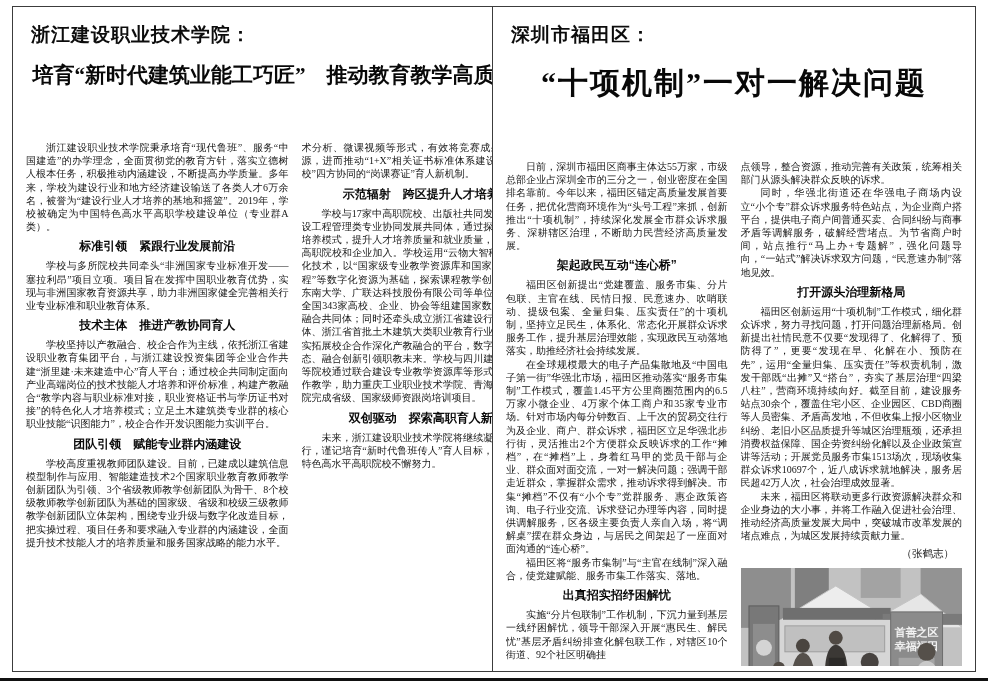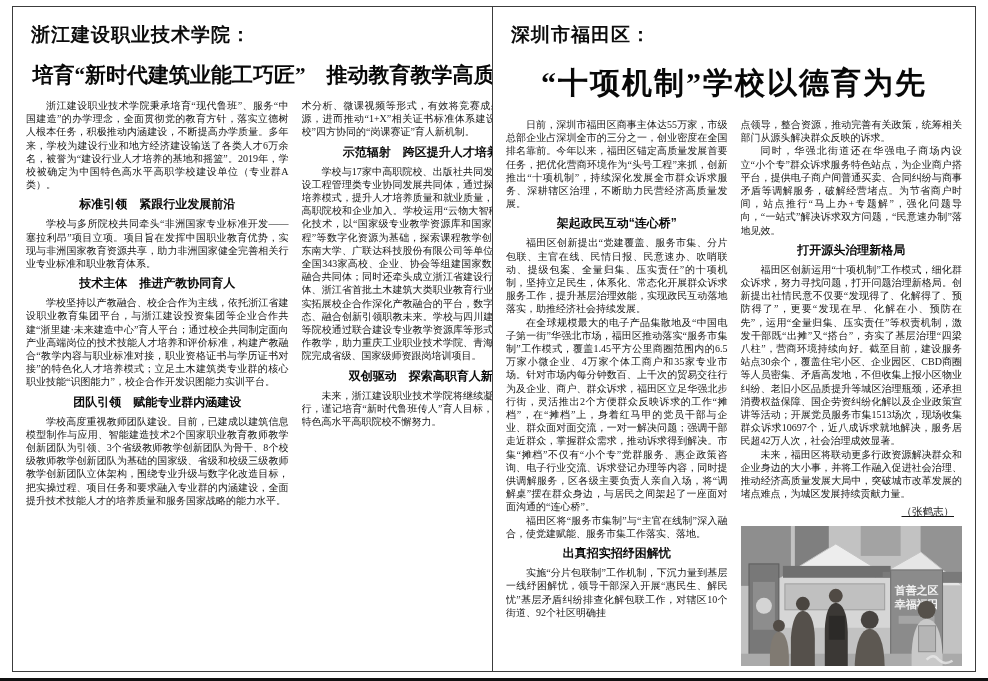--- a/index.html
+++ b/index.html
@@ -21,33 +21,33 @@
   }
   .headline{
     font-family:"Liberation Serif",serif;font-weight:bold;text-align:center;
     color:#080808;white-space:nowrap;
   }
   .left .headline{font-size:21px;margin:13px 4px 10px;}
   .right .headline{font-size:30px;margin:15px 4px 14px;letter-spacing:2px;}
   .cols{display:flex;gap:13px;padding:0 13px;box-sizing:border-box;align-items:stretch;}
   .left .cols{height:556px;}
   .right .cols{height:548px;}
-  .col{flex:1 1 0;overflow:hidden;min-width:0;}
+  .col{flex:1 1 0;overflow:hidden;min-width:0;margin-top:42px;}
   .para{
     font-size:10px;line-height:13.2px;text-align:justify;
     text-indent:2em;margin:0;color:#161616;
   }
   .para.noindent{text-indent:0;}
   .subhead{
     font-family:Liberation Sans, sans-serif;font-size:12px;font-weight:bold;
     text-align:center;margin:6px 0 5px;color:#0a0a0a;line-height:15px;
   }
   .inline-byline{float:right;}
   .standalone-byline{
-    text-align:right;font-size:10.5px;margin:5px 8px 4px 0;color:#161616;text-decoration:underline;
+    text-align:right;font-size:10.5px;margin:5px 8px 4px 0;color:#161616;
   }
   .photo{margin-top:7px;line-height:0;}
   .photo svg{display:block;width:100%;}
 </style>
 </head>
 <body>
 
 <div class="canvas">
 
   <div class="article left">
@@ -71,21 +71,21 @@
             <h3 class="subhead">双创驱动　探索高职育人新模式</h3>
             <p class="para">未来，浙江建设职业技术学院将继续凝心聚力、砥砺前行，谨记培育“新时代鲁班传人”育人目标，为建设成为中国特色高水平高职院校不懈努力。<span class="inline-byline">（何　辉）</span></p>
           </div>
 
       </div>
     </div>
   </div>
 
   <div class="article right">
     <div class="kicker">深圳市福田区：</div>
-    <div class="headline">“十项机制”学校以德育为先</div>
+    <div class="headline">“十项机制”一对一解决问题</div>
     <div class="cols">
       <div class="col">
           <p class="para">日前，深圳市福田区商事主体达55万家，市级总部企业占深圳全市的三分之一，创业密度在全国排名靠前。今年以来，福田区锚定高质量发展首要任务，把优化营商环境作为“头号工程”来抓，创新推出“十项机制”，持续深化发展全市群众诉求服务、深耕辖区治理，不断助力民营经济高质量发展。</p>
           <h3 class="subhead">架起政民互动“连心桥”</h3>
           <p class="para">福田区创新提出“党建覆盖、服务市集、分片包联、主官在线、民情日报、民意速办、吹哨联动、提级包案、全量归集、压实责任”的十项机制，坚持立足民生，体系化、常态化开展群众诉求服务工作，提升基层治理效能，实现政民互动落地落实，助推经济社会持续发展。</p>
           <p class="para">在全球规模最大的电子产品集散地及“中国电子第一街”华强北市场，福田区推动落实“服务市集制”工作模式，覆盖1.45平方公里商圈范围内的6.5万家小微企业、4万家个体工商户和35家专业市场。针对市场内每分钟数百、上千次的贸易交往行为及企业、商户、群众诉求，福田区立足华强北步行街，灵活推出2个方便群众反映诉求的工作“摊档”，在“摊档”上，身着红马甲的党员干部与企业、群众面对面交流，一对一解决问题；强调干部走近群众，掌握群众需求，推动诉求得到解决。市集“摊档”不仅有“小个专”党群服务、惠企政策咨询、电子行业交流、诉求登记办理等内容，同时提供调解服务，区各级主要负责人亲自入场，将“调解桌”摆在群众身边，与居民之间架起了一座面对面沟通的“连心桥”。</p>
           <p class="para">福田区将“服务市集制”与“主官在线制”深入融合，使党建赋能、服务市集工作落实、落地。</p>
           <h3 class="subhead">出真招实招纾困解忧</h3>
           <p class="para">实施“分片包联制”工作机制，下沉力量到基层一线纾困解忧，领导干部深入开展“惠民生、解民忧”基层矛盾纠纷排查化解包联工作，对辖区10个街道、92个社区明确挂</p>
         </div>

